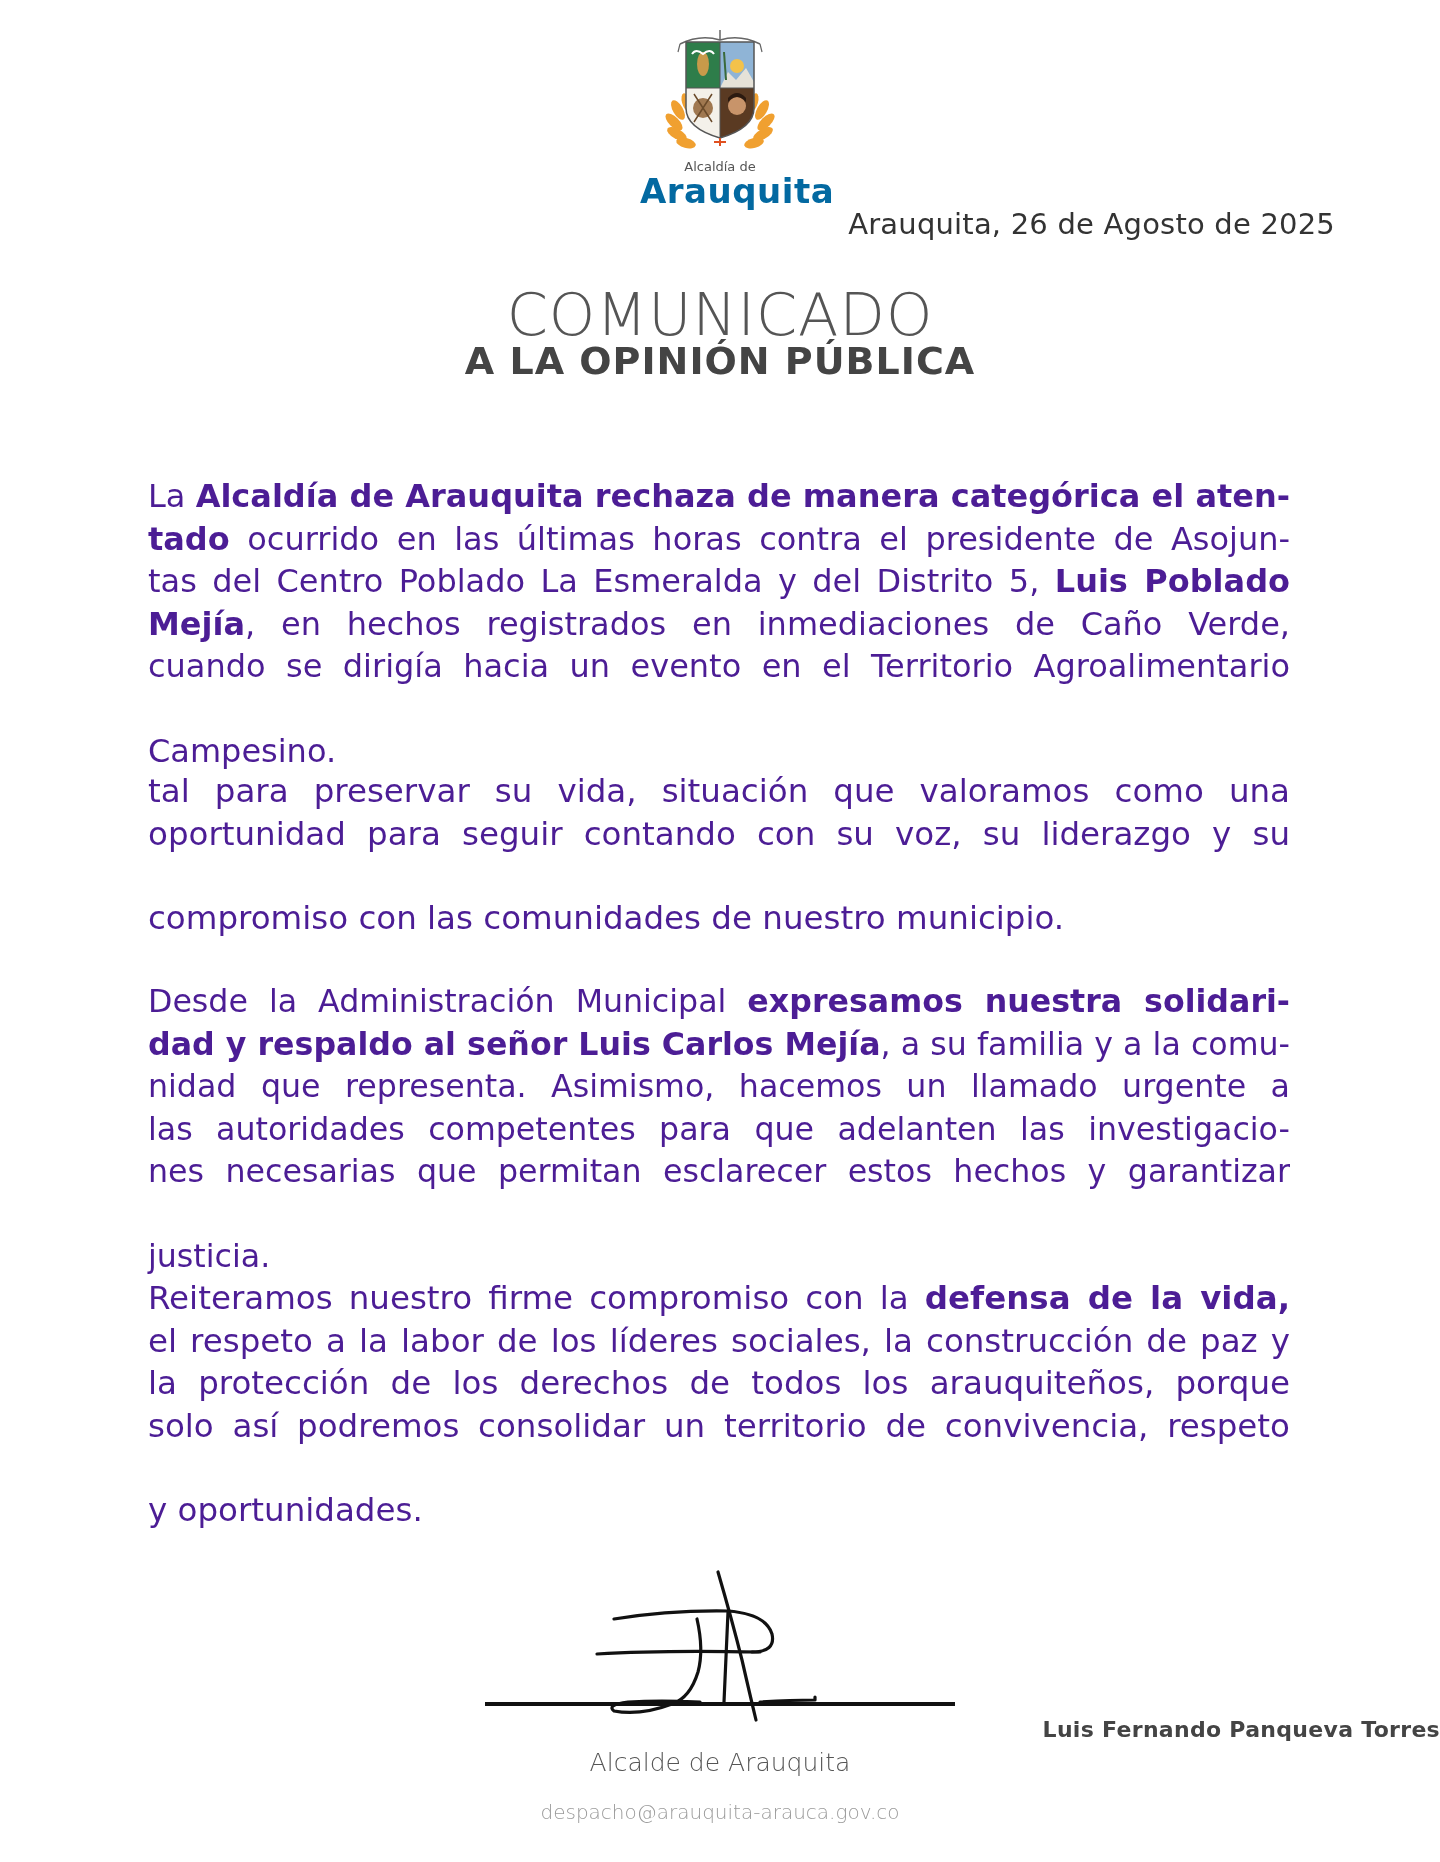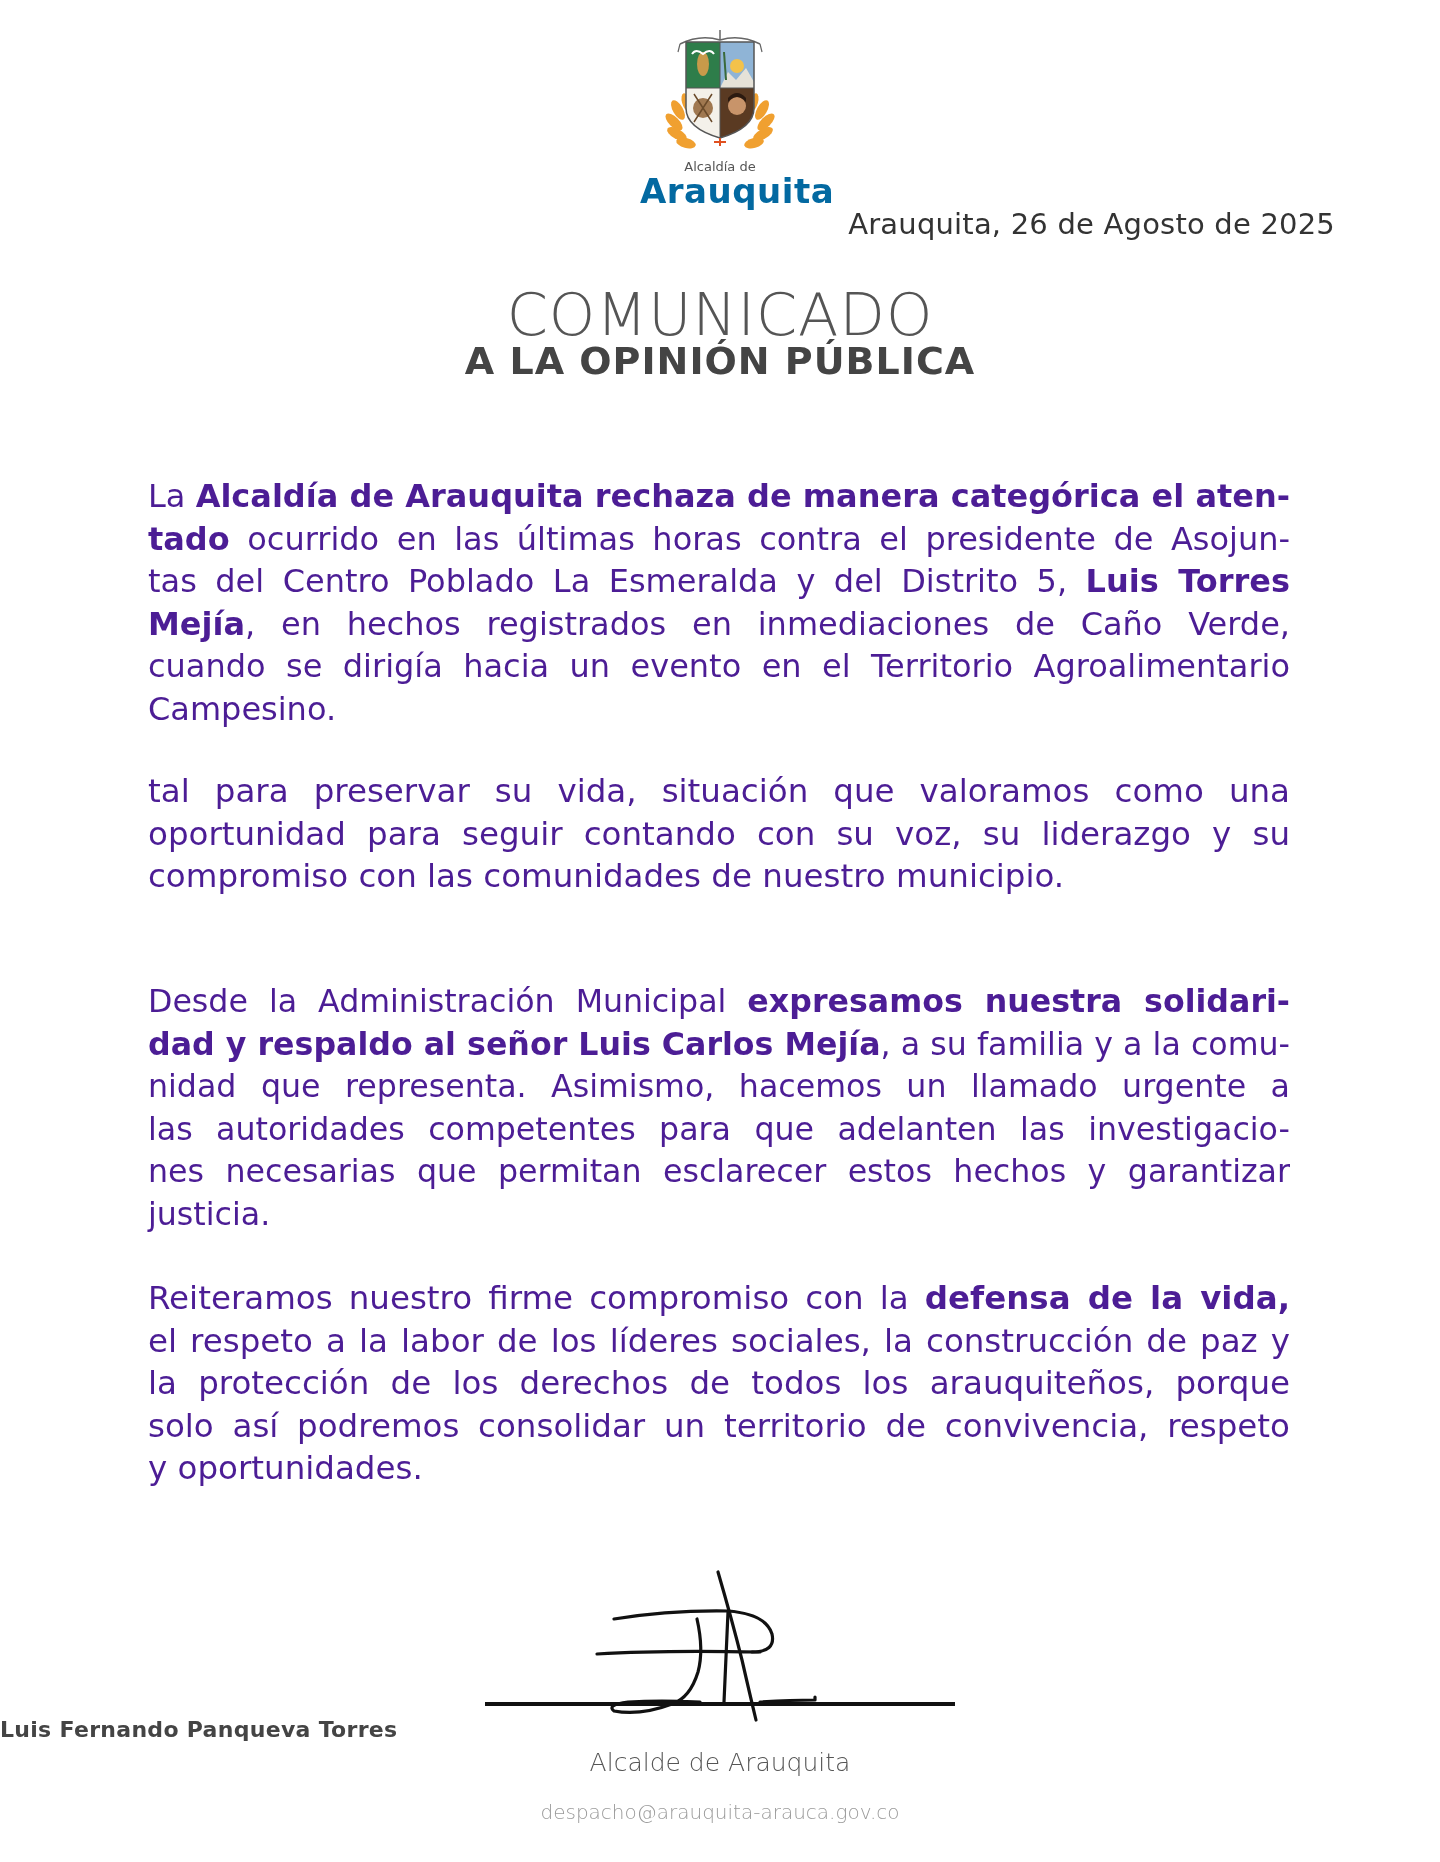--- a/index.html
+++ b/index.html
@@ -10,30 +10,30 @@
     .logo-small { position: absolute; left: 0; width: 160px; top: 137px; text-align: center; font-size: 13px; color: #555; font-family: "DejaVu Sans", sans-serif; letter-spacing: 0px; }
     .logo-big { position: absolute; left: 0; width: 160px; top: 149px; text-align: center; font-size: 34px; font-weight: bold; color: #0369a1; font-family: "DejaVu Sans", sans-serif; letter-spacing: 0.5px; }
 
     .date { position: absolute; right: 105px; top: 207px; font-size: 29px; color: #333; font-family: "DejaVu Sans", sans-serif; font-weight: 400; letter-spacing: 0.2px; }
 
     .title-main { position: absolute; left: 0; width: 1440px; top: 280px; text-align: center; font-size: 59px; color: #555; font-family: "DejaVu Sans", sans-serif; font-weight: 200; letter-spacing: 1px; -webkit-text-stroke: 0; }
     .title-sub { position: absolute; left: 0; width: 1440px; top: 339px; text-align: center; font-size: 38px; color: #444; font-family: "DejaVu Sans", sans-serif; font-weight: bold; letter-spacing: 1px; }
 
     .body-text { position: absolute; left: 148px; width: 1142px; font-family: "DejaVu Sans", sans-serif; font-size: 32.5px; line-height: 42.5px; color: #4c1d95; font-weight: normal; }
     .line { display: block; text-align: justify; text-align-last: justify; white-space: nowrap; height: 42.5px; overflow: visible; }
-    .line.last { text-align-last: left; }
+    .line.last { text-align-last: left; margin-top: 42px; }
     .line b { font-weight: bold; }
 
     #p1 { top: 475px; }
     #p2 { top: 770px; }
     #p3 { top: 980px; }
     #p4 { top: 1277px; }
 
     .signature { position: absolute; left: 0; top: 0; width: 1440px; height: 1862px; pointer-events: none; }
-    .sig-name { position: absolute; left: 0; width: 1440px; top: 1717px; text-align: left; font-size: 22px; font-weight: bold; color: #444; font-family: "DejaVu Sans", sans-serif; letter-spacing: 0.3px; }
+    .sig-name { position: absolute; left: 0; width: 1440px; top: 1717px; text-align: right; font-size: 22px; font-weight: bold; color: #444; font-family: "DejaVu Sans", sans-serif; letter-spacing: 0.3px; }
     .sig-role { position: absolute; left: 0; width: 1440px; top: 1748px; text-align: center; font-size: 25px; color: #555; font-family: "DejaVu Sans", sans-serif; font-weight: 200; }
     .email { position: absolute; left: 0; width: 1440px; top: 1800px; text-align: center; font-size: 20px; color: #9a9a9a; font-family: "DejaVu Sans", sans-serif; font-weight: 200; }
   </style>
 </head>
 <body>
 
 <div class="logo">
   <svg width="160" height="140" viewBox="0 0 160 140">
 
     <g fill="#f0a030">
@@ -85,21 +85,21 @@
 </div>
 
 <div class="date">Arauquita, 26 de Agosto de 2025</div>
 
 <div class="title-main">COMUNICADO</div>
 <div class="title-sub">A LA OPINIÓN PÚBLICA</div>
 
 <div class="body-text" id="p1" style="font-size: 31.9957px;">
     <span class="line" style=""><span>La </span><b>Alcaldía de Arauquita rechaza de manera categórica el aten-</b></span>
     <span class="line" style=""><b>tado</b><span> ocurrido en las últimas horas contra el presidente de Asojun-</span></span>
-    <span class="line" style=""><span>tas del Centro Poblado La Esmeralda y del Distrito 5, </span><b>Luis Torres</b></span>
+    <span class="line" style=""><span>tas del Centro Poblado La Esmeralda y del Distrito 5, </span><b>Luis Poblado</b></span>
     <span class="line" style=""><b>Mejía</b><span>, en hechos registrados en inmediaciones de Caño Verde,</span></span>
     <span class="line" style=""><span>cuando se dirigía hacia un evento en el Territorio Agroalimentario</span></span>
     <span class="line last" style=""><span>Campesino.</span></span>
   </div>
 <div class="body-text" id="p2">
     <span class="line" style=""><span>tal para preservar su vida, situación que valoramos como una</span></span>
     <span class="line" style=""><span>oportunidad para seguir contando con su voz, su liderazgo y su</span></span>
     <span class="line last" style=""><span>compromiso con las comunidades de nuestro municipio.</span></span>
   </div>
 <div class="body-text" id="p3" style="font-size: 31.6681px;">

